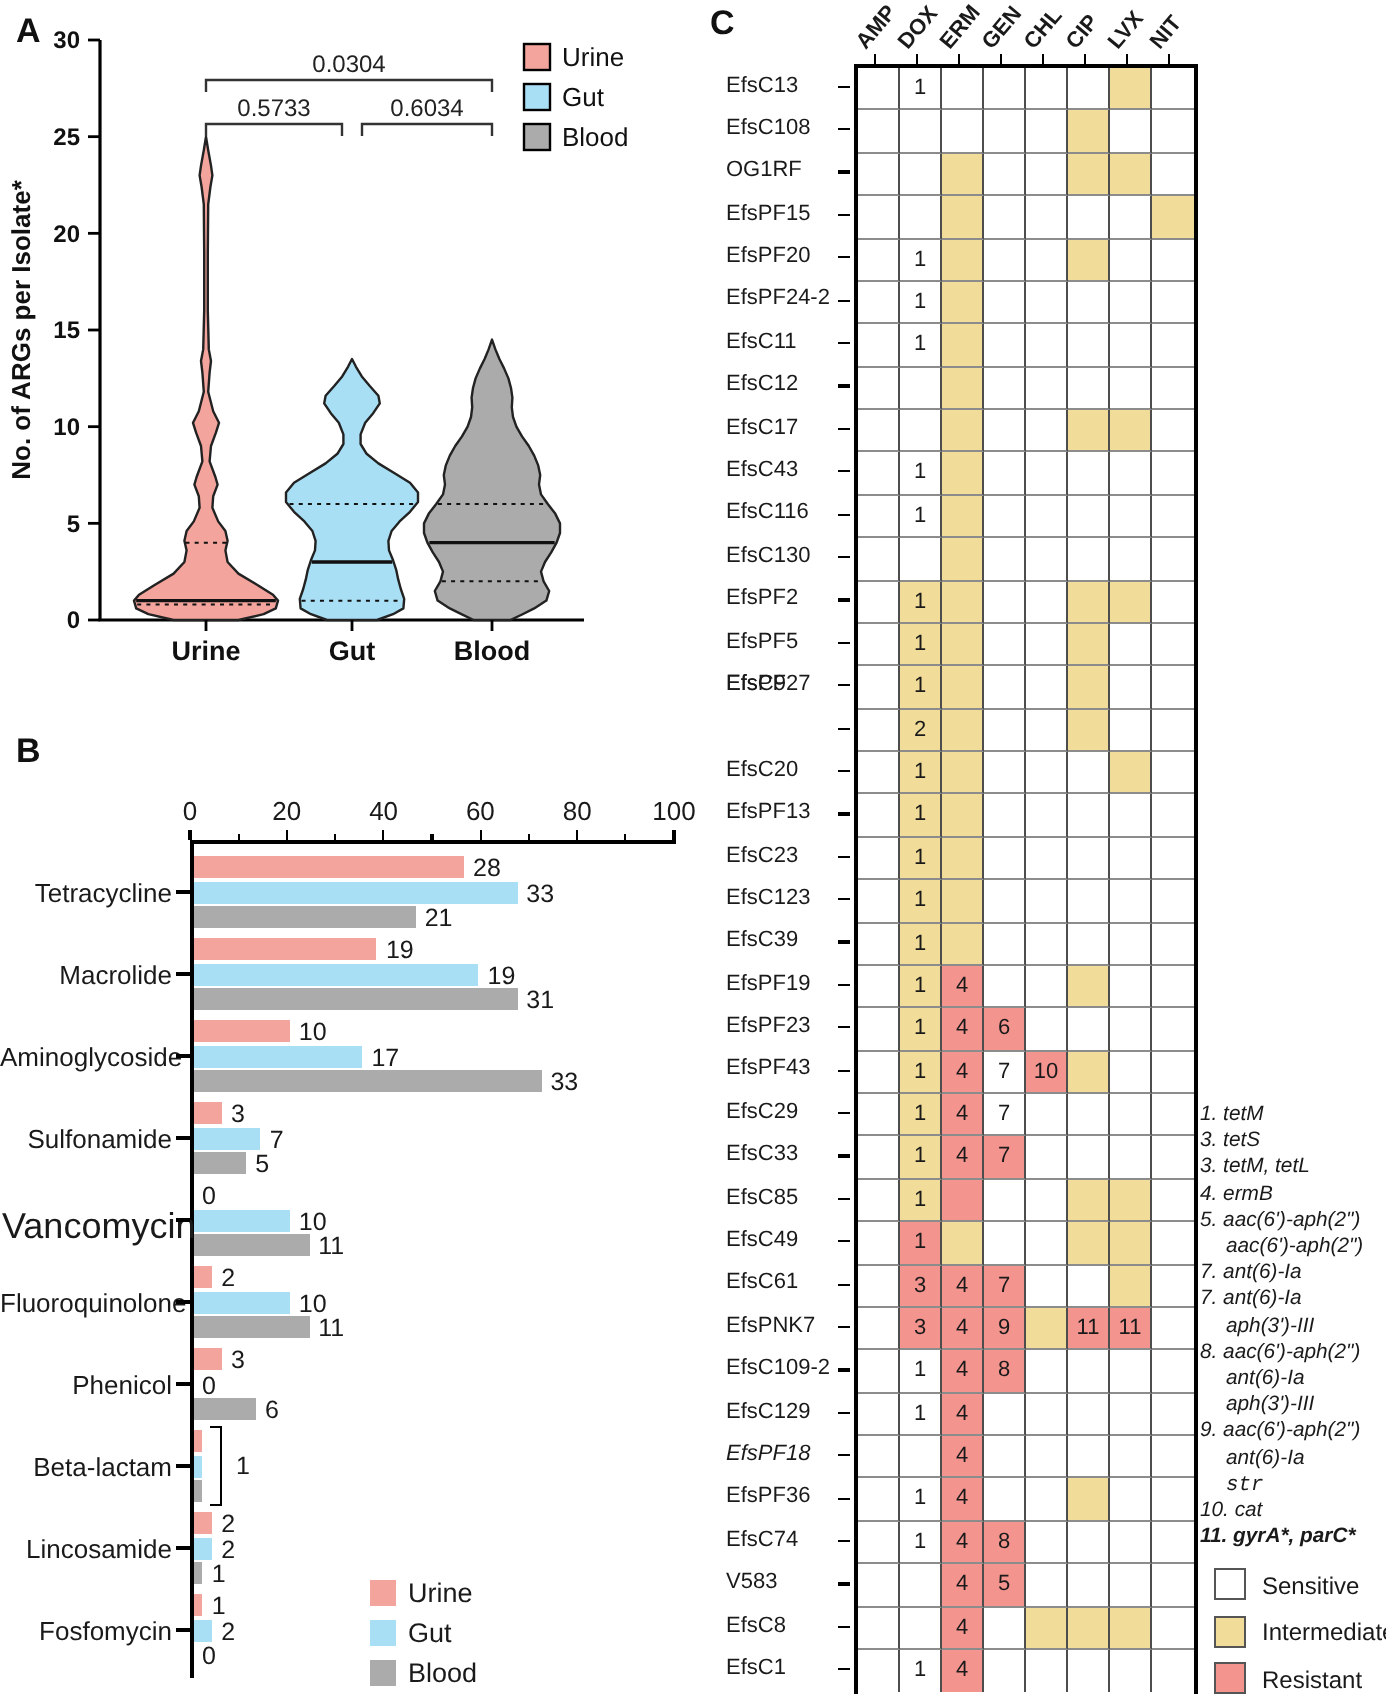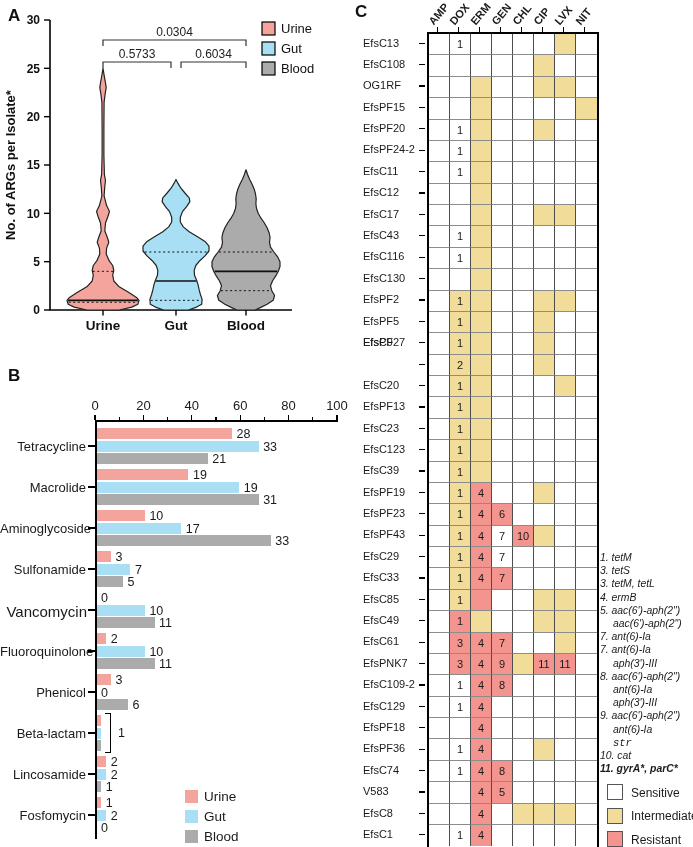--- a/index.html
+++ b/index.html
@@ -123,21 +123,21 @@
       <div class="abs" style="left: 96.5px; top: 175px; width: 174.24px; height: 11px; background: rgb(171, 171, 171);"></div>
       <div class="abs" style="left: 275.24px; top: 174px; font-size: 12.5px; white-space: nowrap;">33</div>
       <div class="abs" style="left: 0px; top: 201.5px; width: 86px; text-align: right; font-size: 13px; white-space: nowrap;">Sulfonamide</div>
       <div class="abs" style="left: 88px; top: 208.3px; width: 7px; height: 1.4px; background: rgb(0, 0, 0);"></div>
       <div class="abs" style="left: 96.5px; top: 191px; width: 14.52px; height: 11px; background: rgb(243, 164, 156);"></div>
       <div class="abs" style="left: 115.52px; top: 190px; font-size: 12.5px; white-space: nowrap;">3</div>
       <div class="abs" style="left: 96.5px; top: 203.5px; width: 33.88px; height: 11px; background: rgb(169, 223, 244);"></div>
       <div class="abs" style="left: 134.88px; top: 202.5px; font-size: 12.5px; white-space: nowrap;">7</div>
       <div class="abs" style="left: 96.5px; top: 216px; width: 26.62px; height: 11px; background: rgb(171, 171, 171);"></div>
       <div class="abs" style="left: 127.62px; top: 215px; font-size: 12.5px; white-space: nowrap;">5</div>
-      <div class="abs" style="left: 1px; top: 242.5px; width: 86px; text-align: right; font-size: 15px; white-space: nowrap;">Vancomycin</div>
+      <div class="abs" style="left: 1px; top: 242.5px; width: 86px; text-align: right; font-size: 18px; white-space: nowrap;">Vancomycin</div>
       <div class="abs" style="left: 88px; top: 249.3px; width: 7px; height: 1.4px; background: rgb(0, 0, 0);"></div>
       <div class="abs" style="left: 101px; top: 231px; font-size: 12.5px; white-space: nowrap;">0</div>
       <div class="abs" style="left: 96.5px; top: 244.5px; width: 48.4px; height: 11px; background: rgb(169, 223, 244);"></div>
       <div class="abs" style="left: 149.4px; top: 243.5px; font-size: 12.5px; white-space: nowrap;">10</div>
       <div class="abs" style="left: 96.5px; top: 257px; width: 58.08px; height: 11px; background: rgb(171, 171, 171);"></div>
       <div class="abs" style="left: 159.08px; top: 256px; font-size: 12.5px; white-space: nowrap;">11</div>
       <div class="abs" style="left: 0px; top: 283.5px; width: 86px; text-align: right; font-size: 13px; white-space: nowrap;">Fluoroquinolone</div>
       <div class="abs" style="left: 88px; top: 290.3px; width: 7px; height: 1.4px; background: rgb(0, 0, 0);"></div>
       <div class="abs" style="left: 96.5px; top: 273px; width: 9.68px; height: 11px; background: rgb(243, 164, 156);"></div>
       <div class="abs" style="left: 110.68px; top: 272px; font-size: 12.5px; white-space: nowrap;">2</div>
@@ -580,21 +580,21 @@
       <div class="hm-rowlab abs" style="left: 13px; top: 614.03px; width: 56px;">EfsC49</div>
       <div class="abs" style="left: 69px; top: 620.225px; width: 6px; height: 1.2px; background: rgb(0, 0, 0);"></div>
       <div class="hm-rowlab abs" style="left: 13px; top: 635.42px; width: 56px;">EfsC61</div>
       <div class="abs" style="left: 69px; top: 641.615px; width: 6px; height: 1.2px; background: rgb(0, 0, 0);"></div>
       <div class="hm-rowlab abs" style="left: 13px; top: 656.81px; width: 56px;">EfsPNK7</div>
       <div class="abs" style="left: 69px; top: 663.005px; width: 6px; height: 1.2px; background: rgb(0, 0, 0);"></div>
       <div class="hm-rowlab abs" style="left: 13px; top: 678.2px; width: 56px;">EfsC109-2</div>
       <div class="abs" style="left: 69px; top: 684.395px; width: 6px; height: 1.2px; background: rgb(0, 0, 0);"></div>
       <div class="hm-rowlab abs" style="left: 13px; top: 699.59px; width: 56px;">EfsC129</div>
       <div class="abs" style="left: 69px; top: 705.785px; width: 6px; height: 1.2px; background: rgb(0, 0, 0);"></div>
-      <div class="hm-rowlab abs" style="left: 13px; top: 720.98px; width: 56px;">EfsPF18</div>
+      <div class="hm-rowlab abs" style="left: 13px; top: 720.98px; width: 56px; font-style: italic;">EfsPF18</div>
       <div class="abs" style="left: 69px; top: 727.175px; width: 6px; height: 1.2px; background: rgb(0, 0, 0);"></div>
       <div class="hm-rowlab abs" style="left: 13px; top: 742.37px; width: 56px;">EfsPF36</div>
       <div class="abs" style="left: 69px; top: 748.565px; width: 6px; height: 1.2px; background: rgb(0, 0, 0);"></div>
       <div class="hm-rowlab abs" style="left: 13px; top: 763.76px; width: 56px;">EfsC74</div>
       <div class="abs" style="left: 69px; top: 769.955px; width: 6px; height: 1.2px; background: rgb(0, 0, 0);"></div>
       <div class="hm-rowlab abs" style="left: 13px; top: 785.15px; width: 56px;">V583</div>
       <div class="abs" style="left: 69px; top: 791.345px; width: 6px; height: 1.2px; background: rgb(0, 0, 0);"></div>
       <div class="hm-rowlab abs" style="left: 13px; top: 806.54px; width: 56px;">EfsC8</div>
       <div class="abs" style="left: 69px; top: 812.735px; width: 6px; height: 1.2px; background: rgb(0, 0, 0);"></div>
       <div class="hm-rowlab abs" style="left: 13px; top: 827.93px; width: 56px;">EfsC1</div>

